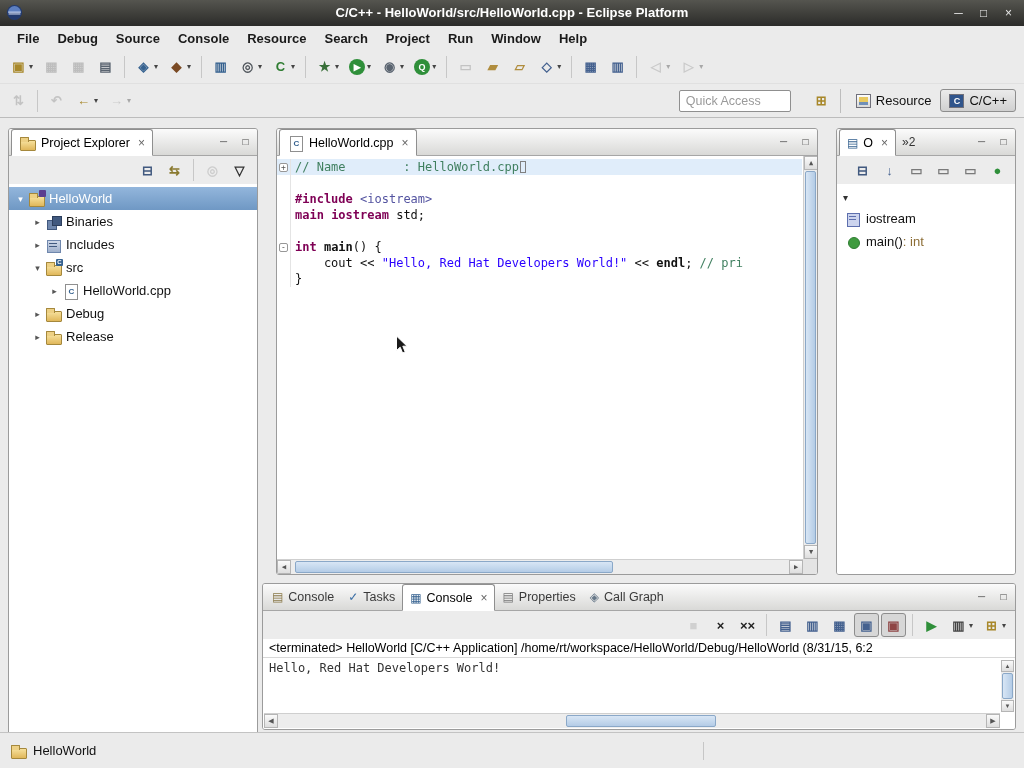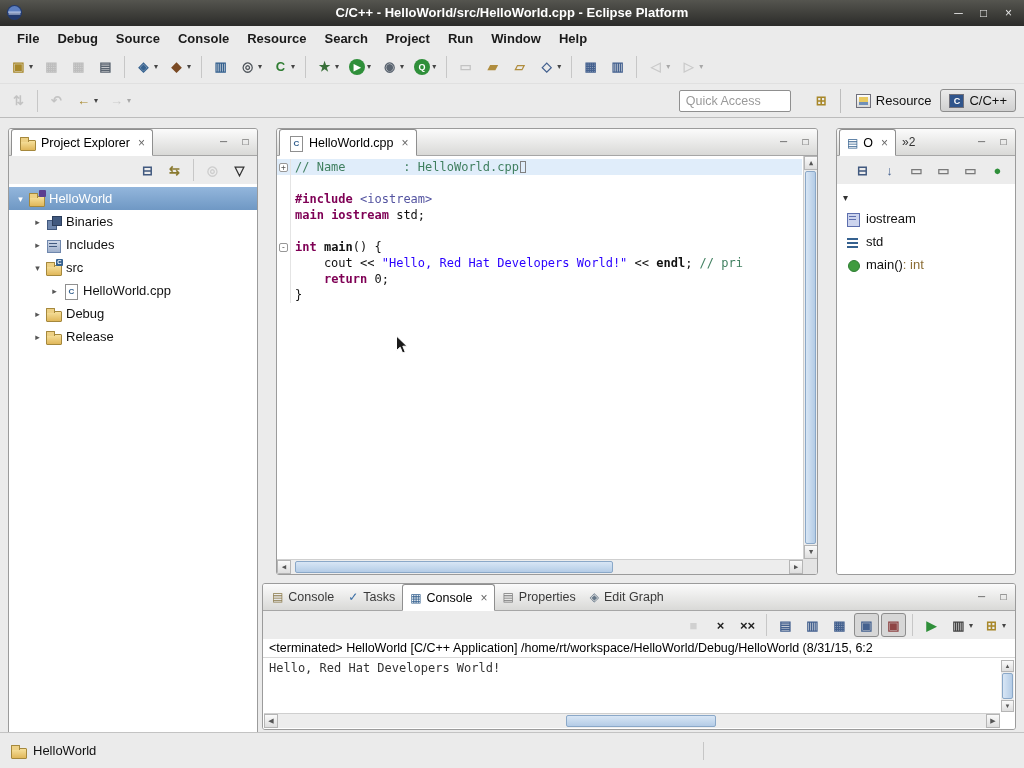--- a/index.html
+++ b/index.html
@@ -363,21 +363,20 @@
   </div>
   <div class="editor-body">
     <div id="code-area">
         <div class="code-line cur"><span class="fold-col"><span class="fold-box">+</span></span><span class="code-text"><span class="tok-comment">// Name        : HelloWorld.cpp</span><span class="cursor-box"></span></span></div>
         <div class="code-line"><span class="fold-col"></span><span class="code-text"></span></div>
         <div class="code-line"><span class="fold-col"></span><span class="code-text"><span class="tok-directive">#include</span><span class="tok-plain"> </span><span class="tok-include">&lt;iostream&gt;</span></span></div>
         <div class="code-line"><span class="fold-col"></span><span class="code-text"><span class="tok-keyword">main</span><span class="tok-plain"> </span><span class="tok-keyword">iostream</span><span class="tok-plain"> std;</span></span></div>
         <div class="code-line"><span class="fold-col"></span><span class="code-text"></span></div>
         <div class="code-line"><span class="fold-col"><span class="fold-box">-</span></span><span class="code-text"><span class="tok-keyword">int</span><span class="tok-plain"> </span><span class="tok-bold">main</span><span class="tok-plain">() {</span></span></div>
         <div class="code-line"><span class="fold-col"></span><span class="code-text"><span class="tok-plain">    cout &lt;&lt; </span><span class="tok-string">"Hello, Red Hat Developers World!"</span><span class="tok-plain"> &lt;&lt; </span><span class="tok-bold">endl</span><span class="tok-plain">; </span><span class="tok-comment">// pri</span></span></div>
-        <div class="code-line"><span class="fold-col"></span><span class="code-text"><span class="tok-plain">    </span><span class="tok-keyword">return</span><span class="tok-plain"> 0;</span></span></div>
         <div class="code-line"><span class="fold-col"></span><span class="code-text"><span class="tok-plain">}</span></span></div>
       </div>
     <div class="vscroll">
       <div class="sb-arrow sb-up"></div>
       <div class="sb-thumb-v"></div>
       <div class="sb-arrow sb-down"></div>
     </div>
     <div class="hscroll">
       <div class="sb-arrow sb-left"></div>
       <div class="sb-track">
@@ -425,24 +424,20 @@
   <div class="panel-body">
     <div class="outline-menu-row">
       <span>▾</span>
     </div>
     <div id="outline-list">
         <div class="outline-row">
           <span class="tree-icon icon-outline-include"></span>
           <span class="outline-label">iostream</span>
         </div>
         <div class="outline-row">
-          <span class="tree-icon icon-namespace"></span>
-          <span class="outline-label">std</span>
-        </div>
-        <div class="outline-row">
           <span class="tree-icon icon-function"></span>
           <span class="outline-label">main()</span>
           <span class="outline-suffix"> : int</span>
         </div>
       </div>
   </div>
 </div>
 
 <div class="panel" id="console-panel">
   <div class="tabrow">
@@ -459,21 +454,21 @@
           <span class="tab-glyph" style="color: rgb(53, 97, 143);">▦</span>
           <span>Console</span>
           <span class="tab-close">×</span>
         </div>
         <div class="tab">
           <span class="tab-glyph" style="color: rgb(119, 119, 119);">▤</span>
           <span>Properties</span>
         </div>
         <div class="tab">
           <span class="tab-glyph" style="color: rgb(102, 119, 136);">◈</span>
-          <span>Edit Graph</span>
+          <span>Call Graph</span>
         </div>
       </div>
     <div class="panel-controls">
       <div class="pc-btn">─</div>
       <div class="pc-btn">□</div>
     </div>
   </div>
   <div class="view-toolbar" id="console-toolbar">
       <div class="tb-btn disabled">
         <span class="tb-icon" style="color: rgb(168, 168, 168);">■</span>

